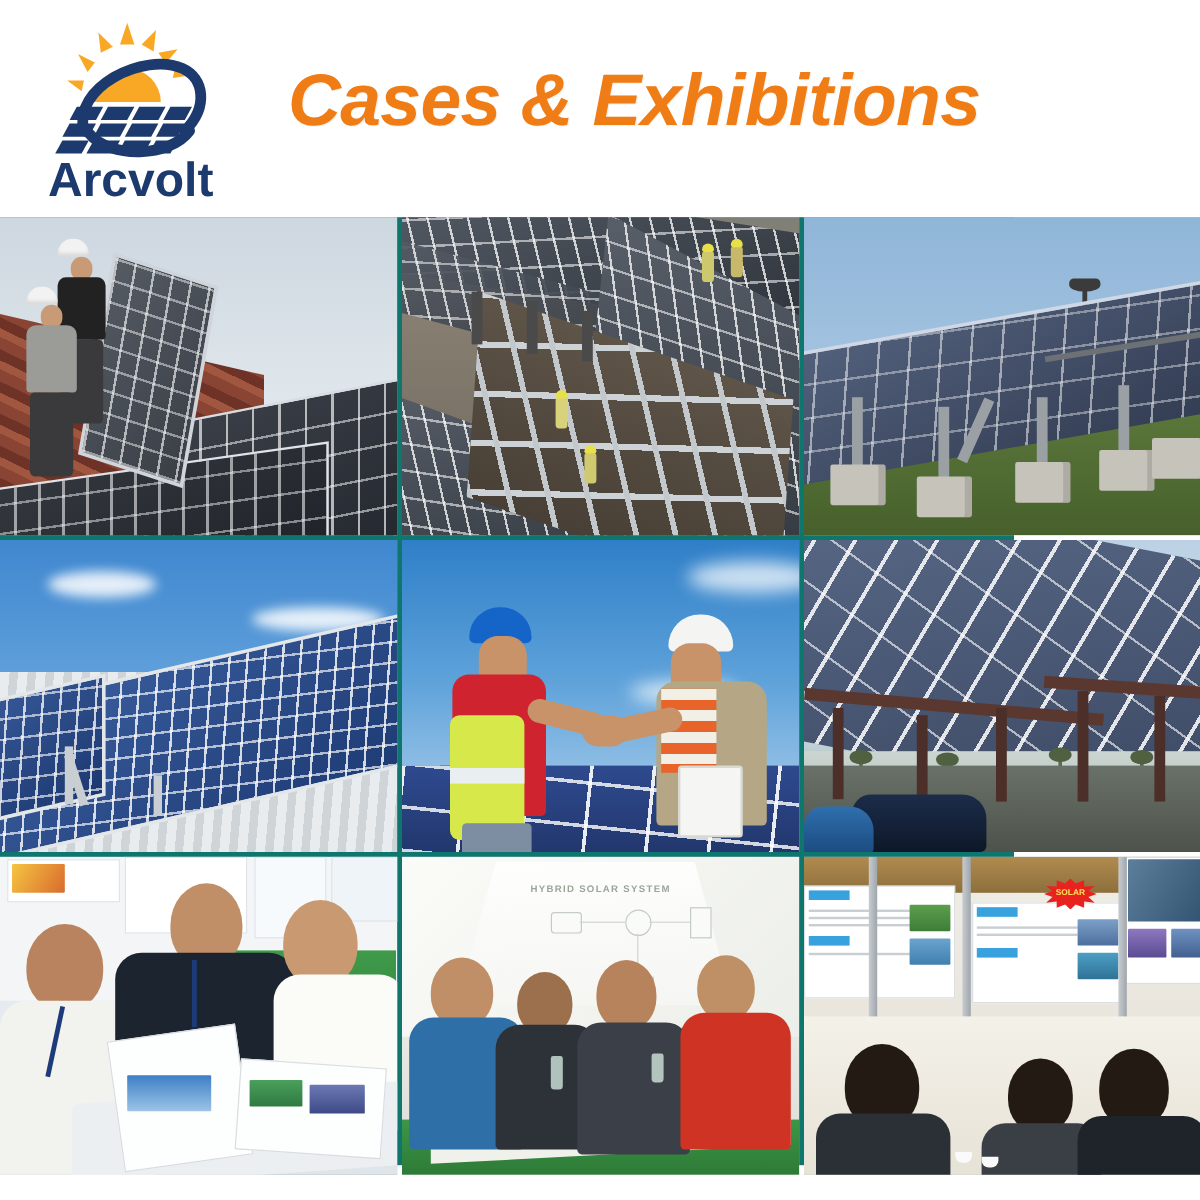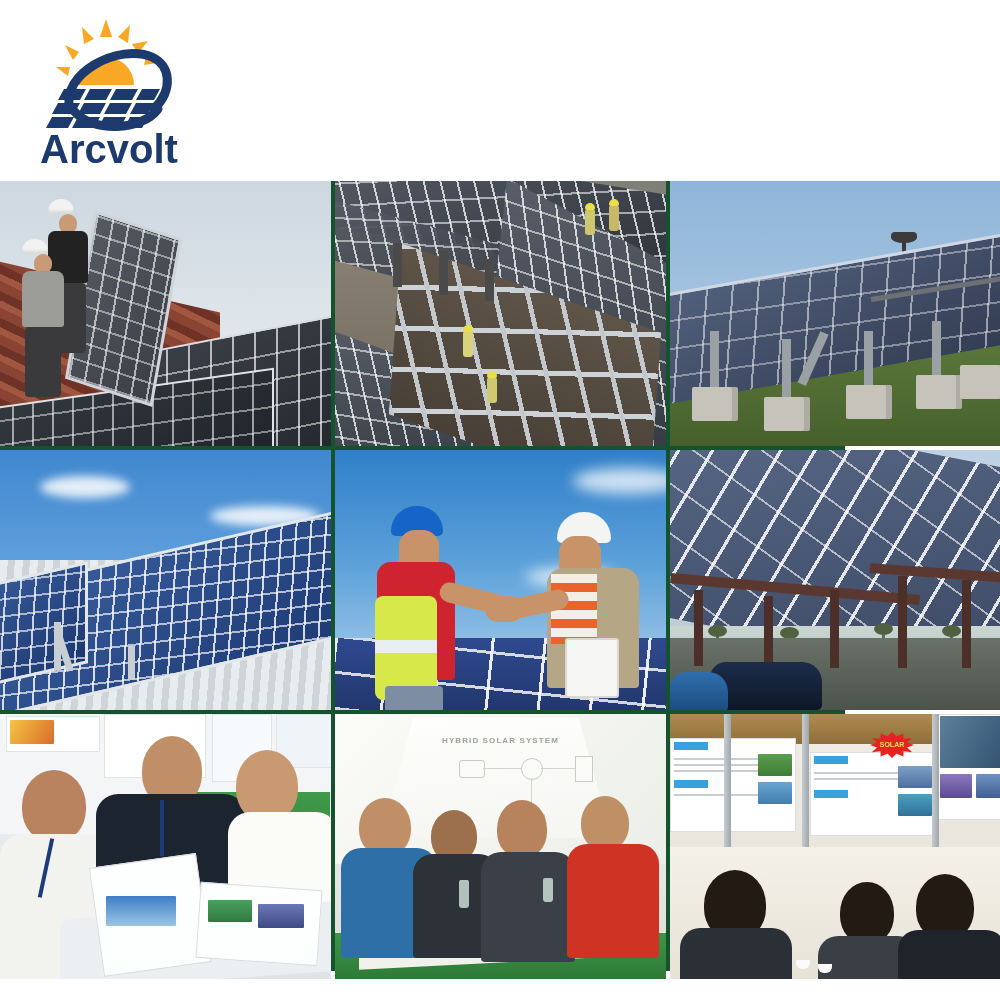--- a/index.html
+++ b/index.html
@@ -35,21 +35,21 @@
     text-shadow:1px 1px 0 rgba(120,60,0,0.08);
   }
   .gallery{
     position:absolute;
     left:0;top:181px;
     width:845px;height:790px;
     display:grid;
     grid-template-columns:331px 331px 330px;
     grid-template-rows:265px 260px 265px;
     gap:4px;
-    background:#14532d;
+    background:#0f766e;
   }
   .cell{
     position:relative;
     overflow:hidden;
     background:#9fb6c9;
   }
   .cell .scene{position:absolute;inset:0;}
   .sky{position:absolute;inset:0;}
   .person{position:absolute;}
 
@@ -299,20 +299,21 @@
         <polygon points="18,104 40,104 34,115 12,115"></polygon>
         <polygon points="44,104 66,104 60,115 38,115"></polygon>
         <polygon points="70,104 92,104 86,115 64,115"></polygon>
         <polygon points="96,104 114,104 108,115 90,115"></polygon>
       </g>
 
       <text x="6" y="150" font-family="Liberation Sans, sans-serif" font-size="40" font-weight="bold" fill="#1d3a6e">Arcvolt</text>
     </svg>
   </div>
 
+  <div class="page-title">Cases &amp; Exhibitions</div>
 </div>
 
 <div class="gallery">
 
   <div class="cell c1">
     <div class="scene">
       <div class="sky"></div>
       <div class="roof"></div>
       <div class="arrayA"></div>
       <div class="arrayB"></div>

